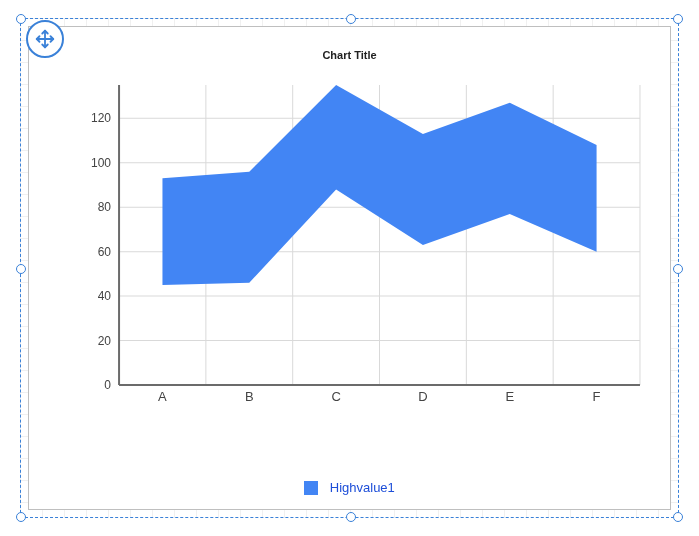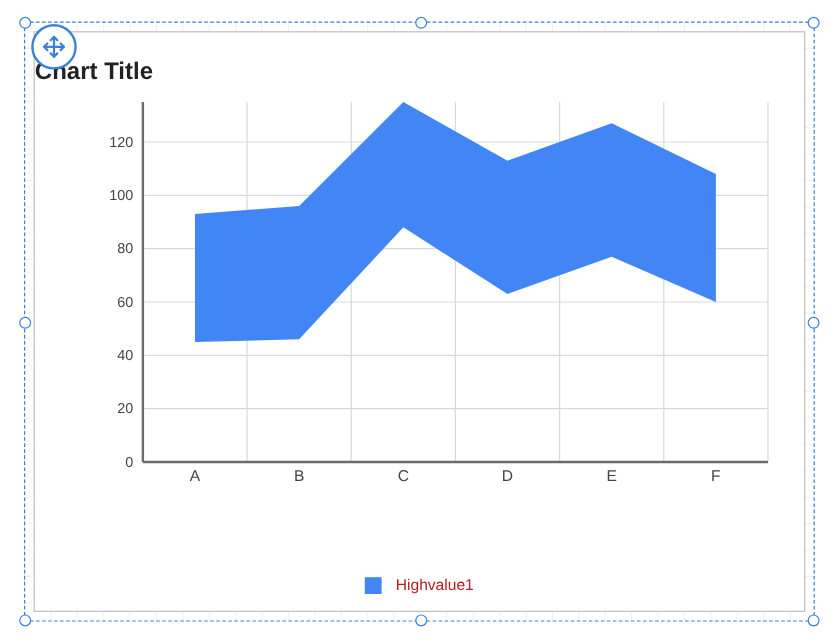--- a/index.html
+++ b/index.html
@@ -14,27 +14,27 @@
   .selection{position:absolute;left:20px;top:18px;right:20px;bottom:18px;border:1px dashed #3a81d8;}
   .handle{position:absolute;width:8px;height:8px;border:1px solid #3a81d8;background:#fff;border-radius:50%}
   .h-tl{left:16px;top:14px}.h-tr{right:16px;top:14px}.h-bl{left:16px;bottom:14px}.h-br{right:16px;bottom:14px}
   .h-t{left:50%;top:14px;margin-left:-4px}.h-b{left:50%;bottom:14px;margin-left:-4px}
   .h-l{left:16px;top:50%;margin-top:-4px}.h-r{right:16px;top:50%;margin-top:-4px}
   
   .move-icon{position:absolute;left:26px;top:20px;width:34px;height:34px;border:2px solid #3a81d8;border-radius:50%;background:#fff;display:flex;align-items:center;justify-content:center;z-index:5}
   .move-icon svg{width:22px;height:22px}
   
   .chart-card{position:absolute;left:28px;top:26px;right:28px;bottom:26px;border:1px solid #bfbfbf;background:#fff}
-  .chart-title{font-weight:700;font-size:20px;color:#222;margin-top:22px}
+  .chart-title{text-align:center;font-weight:700;font-size:11px;color:#222;margin-top:22px}
   .plot{position:absolute;left:60px;right:20px;top:58px;height:320px}
   .plot svg{width:100%;height:100%;overflow:visible}
   .grid-line{stroke:#d9d9d9;stroke-width:1}
   .axis-line{stroke:#6b6b6b;stroke-width:2}
   .area{fill:#4285f4}
-  .legend{position:absolute;left:0;right:0;bottom:14px;text-align:center;font-size:13px;color:#b91c1c}
+  .legend{position:absolute;left:0;right:0;bottom:14px;text-align:center;font-size:13px;color:#1d4ed8}
   .legend-swatch{display:inline-block;width:14px;height:14px;background:#4285f4;margin-right:8px;vertical-align:middle}
   .legend-label{vertical-align:middle}
 </style>
 </head>
 <body>
 
 <div class="canvas">
   <div class="grid"></div>
 
   <div class="selection"></div>

